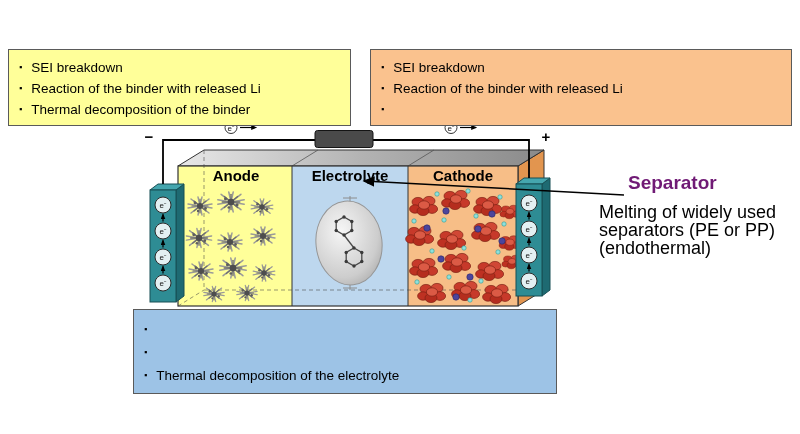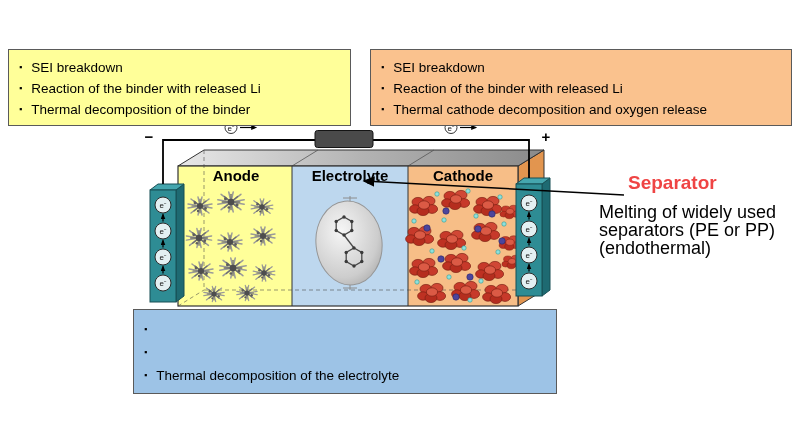--- a/index.html
+++ b/index.html
@@ -10,21 +10,21 @@
   .textbox ul { list-style:none; }
   .textbox li { display:flex; align-items:flex-start; font-size:13.5px; color:#000; margin:2px 0; }
   .bullet { font-size:9px; line-height:19px; margin-right:9px; }
   .txt { line-height:19px; }
 
   #anode-box       { left:8px;   top:49px;  width:343px; height:77px; background:#FFFF99; }
   #cathode-box     { left:370px; top:49px;  width:422px; height:77px; background:#FAC28E; }
   #electrolyte-box { left:133px; top:309px; width:424px; height:85px; background:#9DC3E6; }
   #electrolyte-box li { margin:4px 0; }
 
-  .sep-title { position:absolute; left:628px; top:172px; font-size:19px; font-weight:bold; color:#ef4444; }
+  .sep-title { position:absolute; left:628px; top:172px; font-size:19px; font-weight:bold; color:#701a75; }
   .sep-desc  { position:absolute; left:599px; top:203px; width:180px; font-size:18px; line-height:18px; color:#000; }
 
   svg.diagram { position:absolute; left:0; top:0; }
   .hdr { font-family:"Liberation Sans",sans-serif; font-weight:bold; font-size:15px; fill:#000; }
   .term { font-family:"Liberation Sans",sans-serif; font-weight:bold; font-size:15px; fill:#000; }
   .etxt { font-family:"Liberation Sans",sans-serif; font-size:8px; fill:#111; }
 </style>
 </head>
 <body>
 
@@ -266,21 +266,20 @@
       <li>
         <span class="bullet">▪</span>
         <span class="txt">SEI breakdown</span>
       </li>
       <li>
         <span class="bullet">▪</span>
         <span class="txt">Reaction of the binder with released Li</span>
       </li>
       <li>
         <span class="bullet">▪</span>
-        <span class="txt">Thermal cathode decomposition and oxygen release</span>
       </li>
     </ul>
   </div>
 
   <div class="textbox" id="electrolyte-box">
     <ul>
       <li>
         <span class="bullet">▪</span>
       </li>
       <li>

